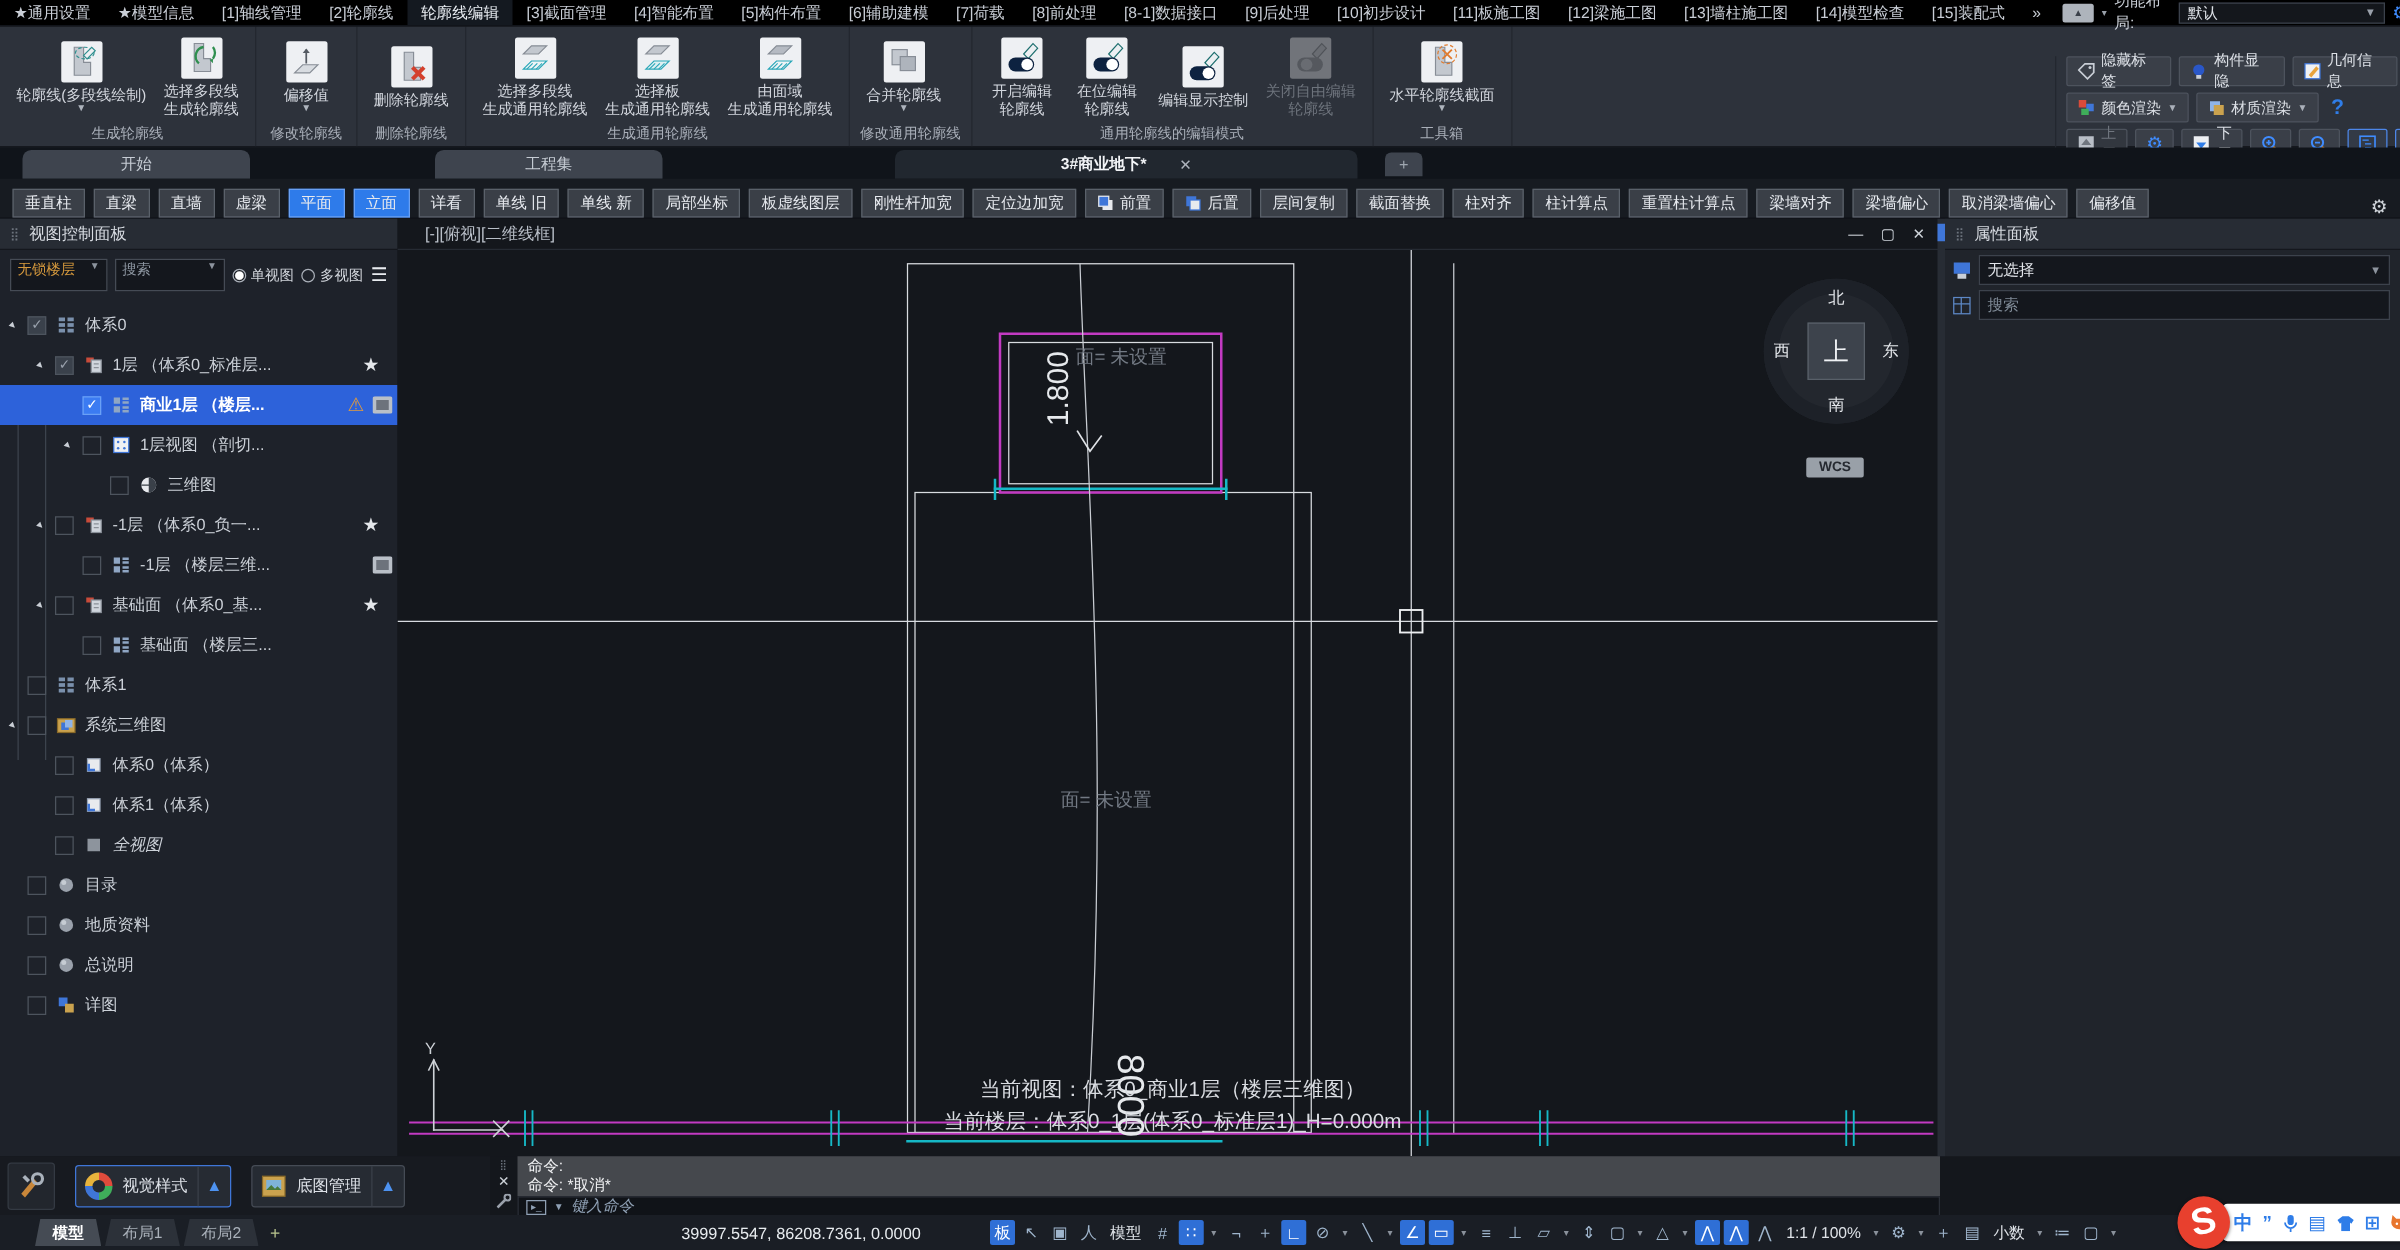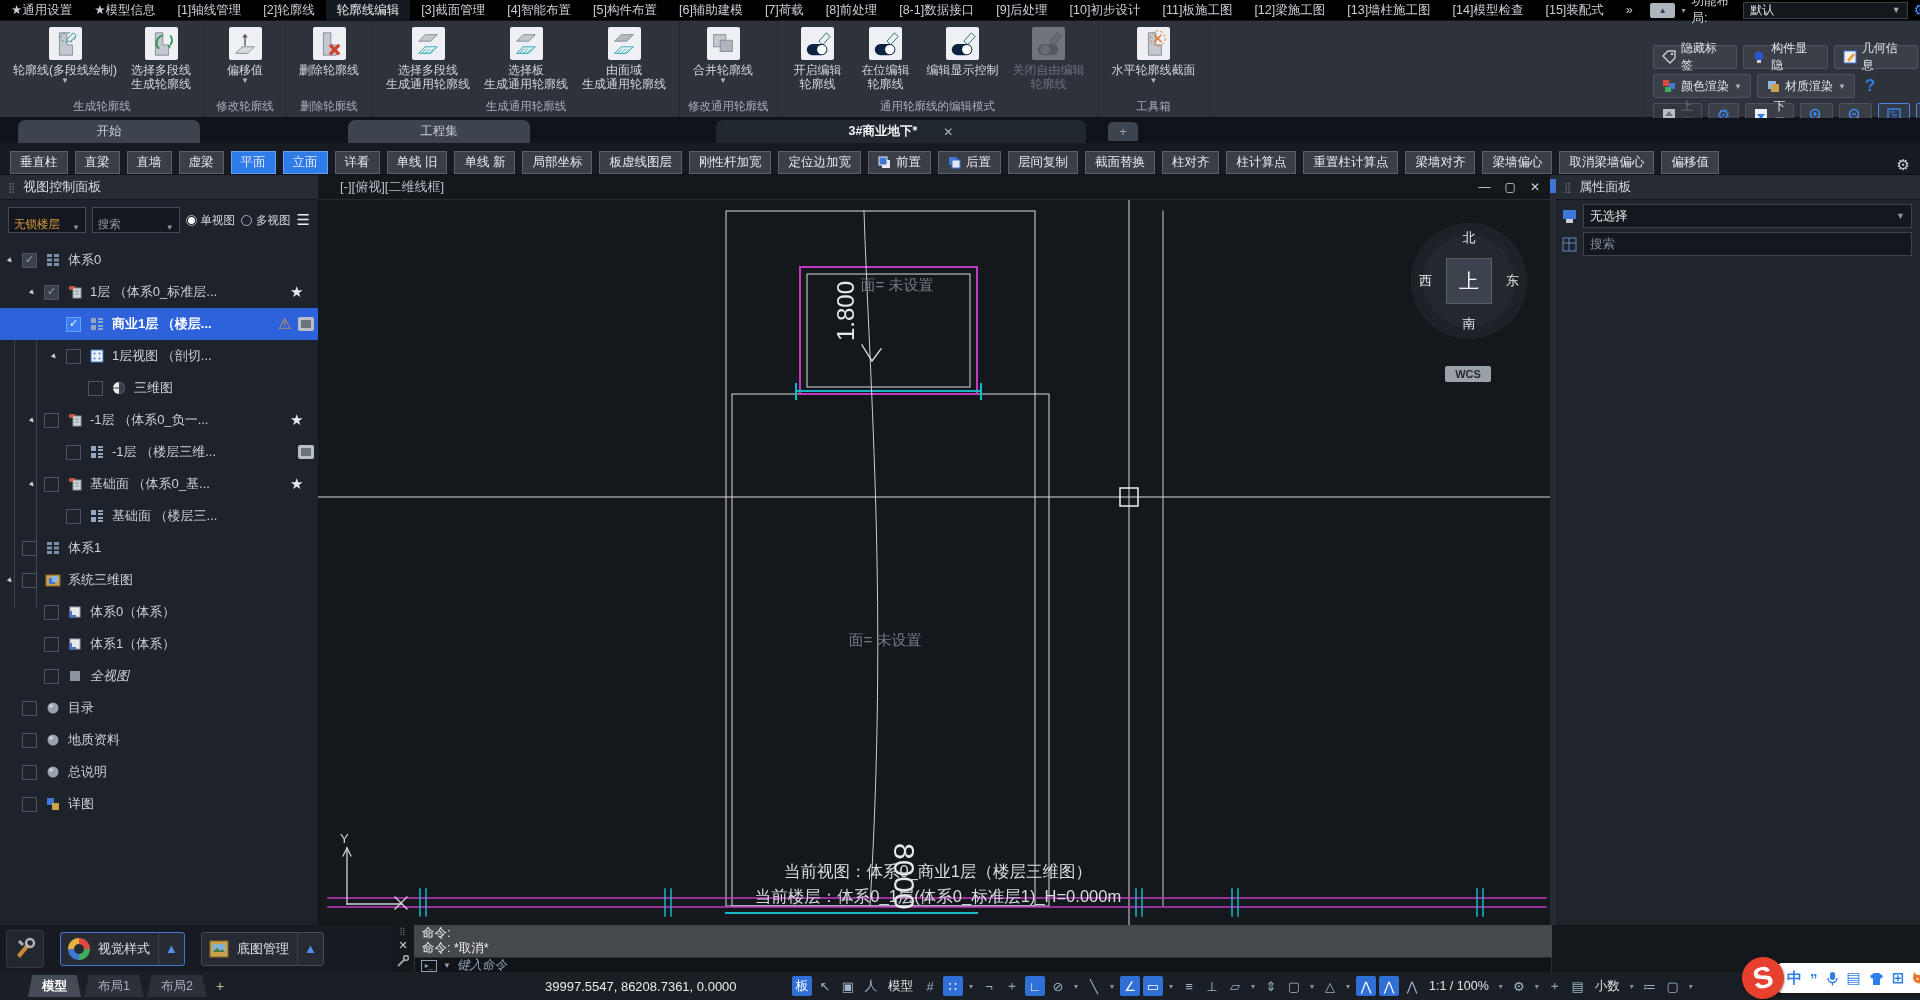--- a/index.html
+++ b/index.html
@@ -14,21 +14,21 @@
   .mini-btn { width:30px; height:15px; background:#aeb4bc; border-radius:2px; color:#3a404a; font-size:8px;
     display:flex; align-items:center; justify-content:center;}
   #layout-select { width:190px; height:17px; background:#14171c; border:1px solid #3b414b; color:#dfe3e8;
     font-size:12px; display:flex; align-items:center; padding:0 6px; }
   #layout-select .caret{ margin-left:auto; color:#9aa1ab; font-size:9px;}
   
   #ribbon { position:absolute; left:0; top:21px; width:1920px; height:97px; background:#2d323b;
     border-bottom:1px solid #0e1116; display:flex; }
   .rgroup { display:flex; flex-direction:column; border-right:1px solid #23272f; padding:5px 8px 0; }
   .rgroup-buttons { display:flex; gap:4px; flex:1; }
-  .rbtn { display:flex; flex-direction:column; align-items:center; padding:1px 5px; min-width:64px; }
+  .rbtn { display:flex; flex-direction:column; align-items:center; padding:1px 5px; min-width:64px;justify-content:center; }
   .rbtn .tile { width:33px; height:33px; background:#eef0f3; border-radius:2px; display:flex;
     align-items:center; justify-content:center; }
   .rbtn .lbl { margin-top:3px; font-size:12px; line-height:14px; color:#d3d7de; text-align:center; white-space:pre-line; }
   .rbtn .caret { color:#aeb4bd; font-size:8px; line-height:8px; }
   .rbtn.disabled .tile { opacity:.35; filter:grayscale(1); }
   .rbtn.disabled .lbl { color:#6d737c; }
   .rgroup-label { text-align:center; font-size:11.5px; color:#a9afb9; padding:2px 0 3px; }
   #ribbon-right { position:absolute; right:2px; top:24px; width:274px; display:flex; flex-direction:column; gap:5px;
     border-left:1px solid #23272f; padding-left:8px;}
   .rrow { display:flex; gap:6px; align-items:center;}
@@ -52,21 +52,21 @@
   .tbtn { height:23px; padding:0 9px; background:#3a3f47; border:1px solid #5a616a; color:#e6e9ee;
     font-size:12.5px; display:flex; align-items:center; gap:5px; white-space:nowrap;}
   .tbtn.active { background:#2e7bea; border-color:#6aa0f2; }
   #toolbar-gear { margin-left:auto; color:#d0d5db; font-size:15px; }
   
   #leftpanel { position:absolute; left:0; top:175px; width:318px; height:750px; background:#1e222a; }
   #leftpanel-header { height:25px; background:#272c34; display:flex; align-items:center; gap:7px; padding:0 8px;
     color:#d7dbe1; font-size:13px; border-bottom:1px solid #14171d;}
   .grip { color:#6b727c; font-size:10px; letter-spacing:1px;}
   #leftpanel-controls { display:flex; align-items:center; height:40px; padding:0 8px; gap:6px;}
-  .dd { height:26px; background:#14171d; border:1px solid #454b55; display:flex; align-items:flex-end;
+  .dd { height:26px; background:#14171d; border:1px solid #454b55; display:flex; align-items:flex-start;
     font-size:11.5px; padding:0 5px; }
   .dd .caret { margin-left:auto; color:#8d949e; font-size:8px; padding-left:4px;}
   .radio { display:flex; align-items:center; gap:4px; color:#d2d6dc; font-size:11.5px; white-space:nowrap;}
   .radio .dot { width:11px; height:11px; border-radius:50%; border:1px solid #aab0b9; }
   .radio.sel .dot { background:radial-gradient(circle at 50% 50%, #fff 0 3px, transparent 4px), #14171d; }
   #view-hamburger { margin-left:auto; color:#e8ebef; font-size:15px; }
   #tree { position:relative; margin-top:4px; }
   .trow { position:relative; height:32px; display:flex; align-items:center; }
   .trow.selected { background:#2d62da; }
   .trow .arr { position:absolute; color:#c9ced5; font-size:8px; transform:rotate(-45deg); }

